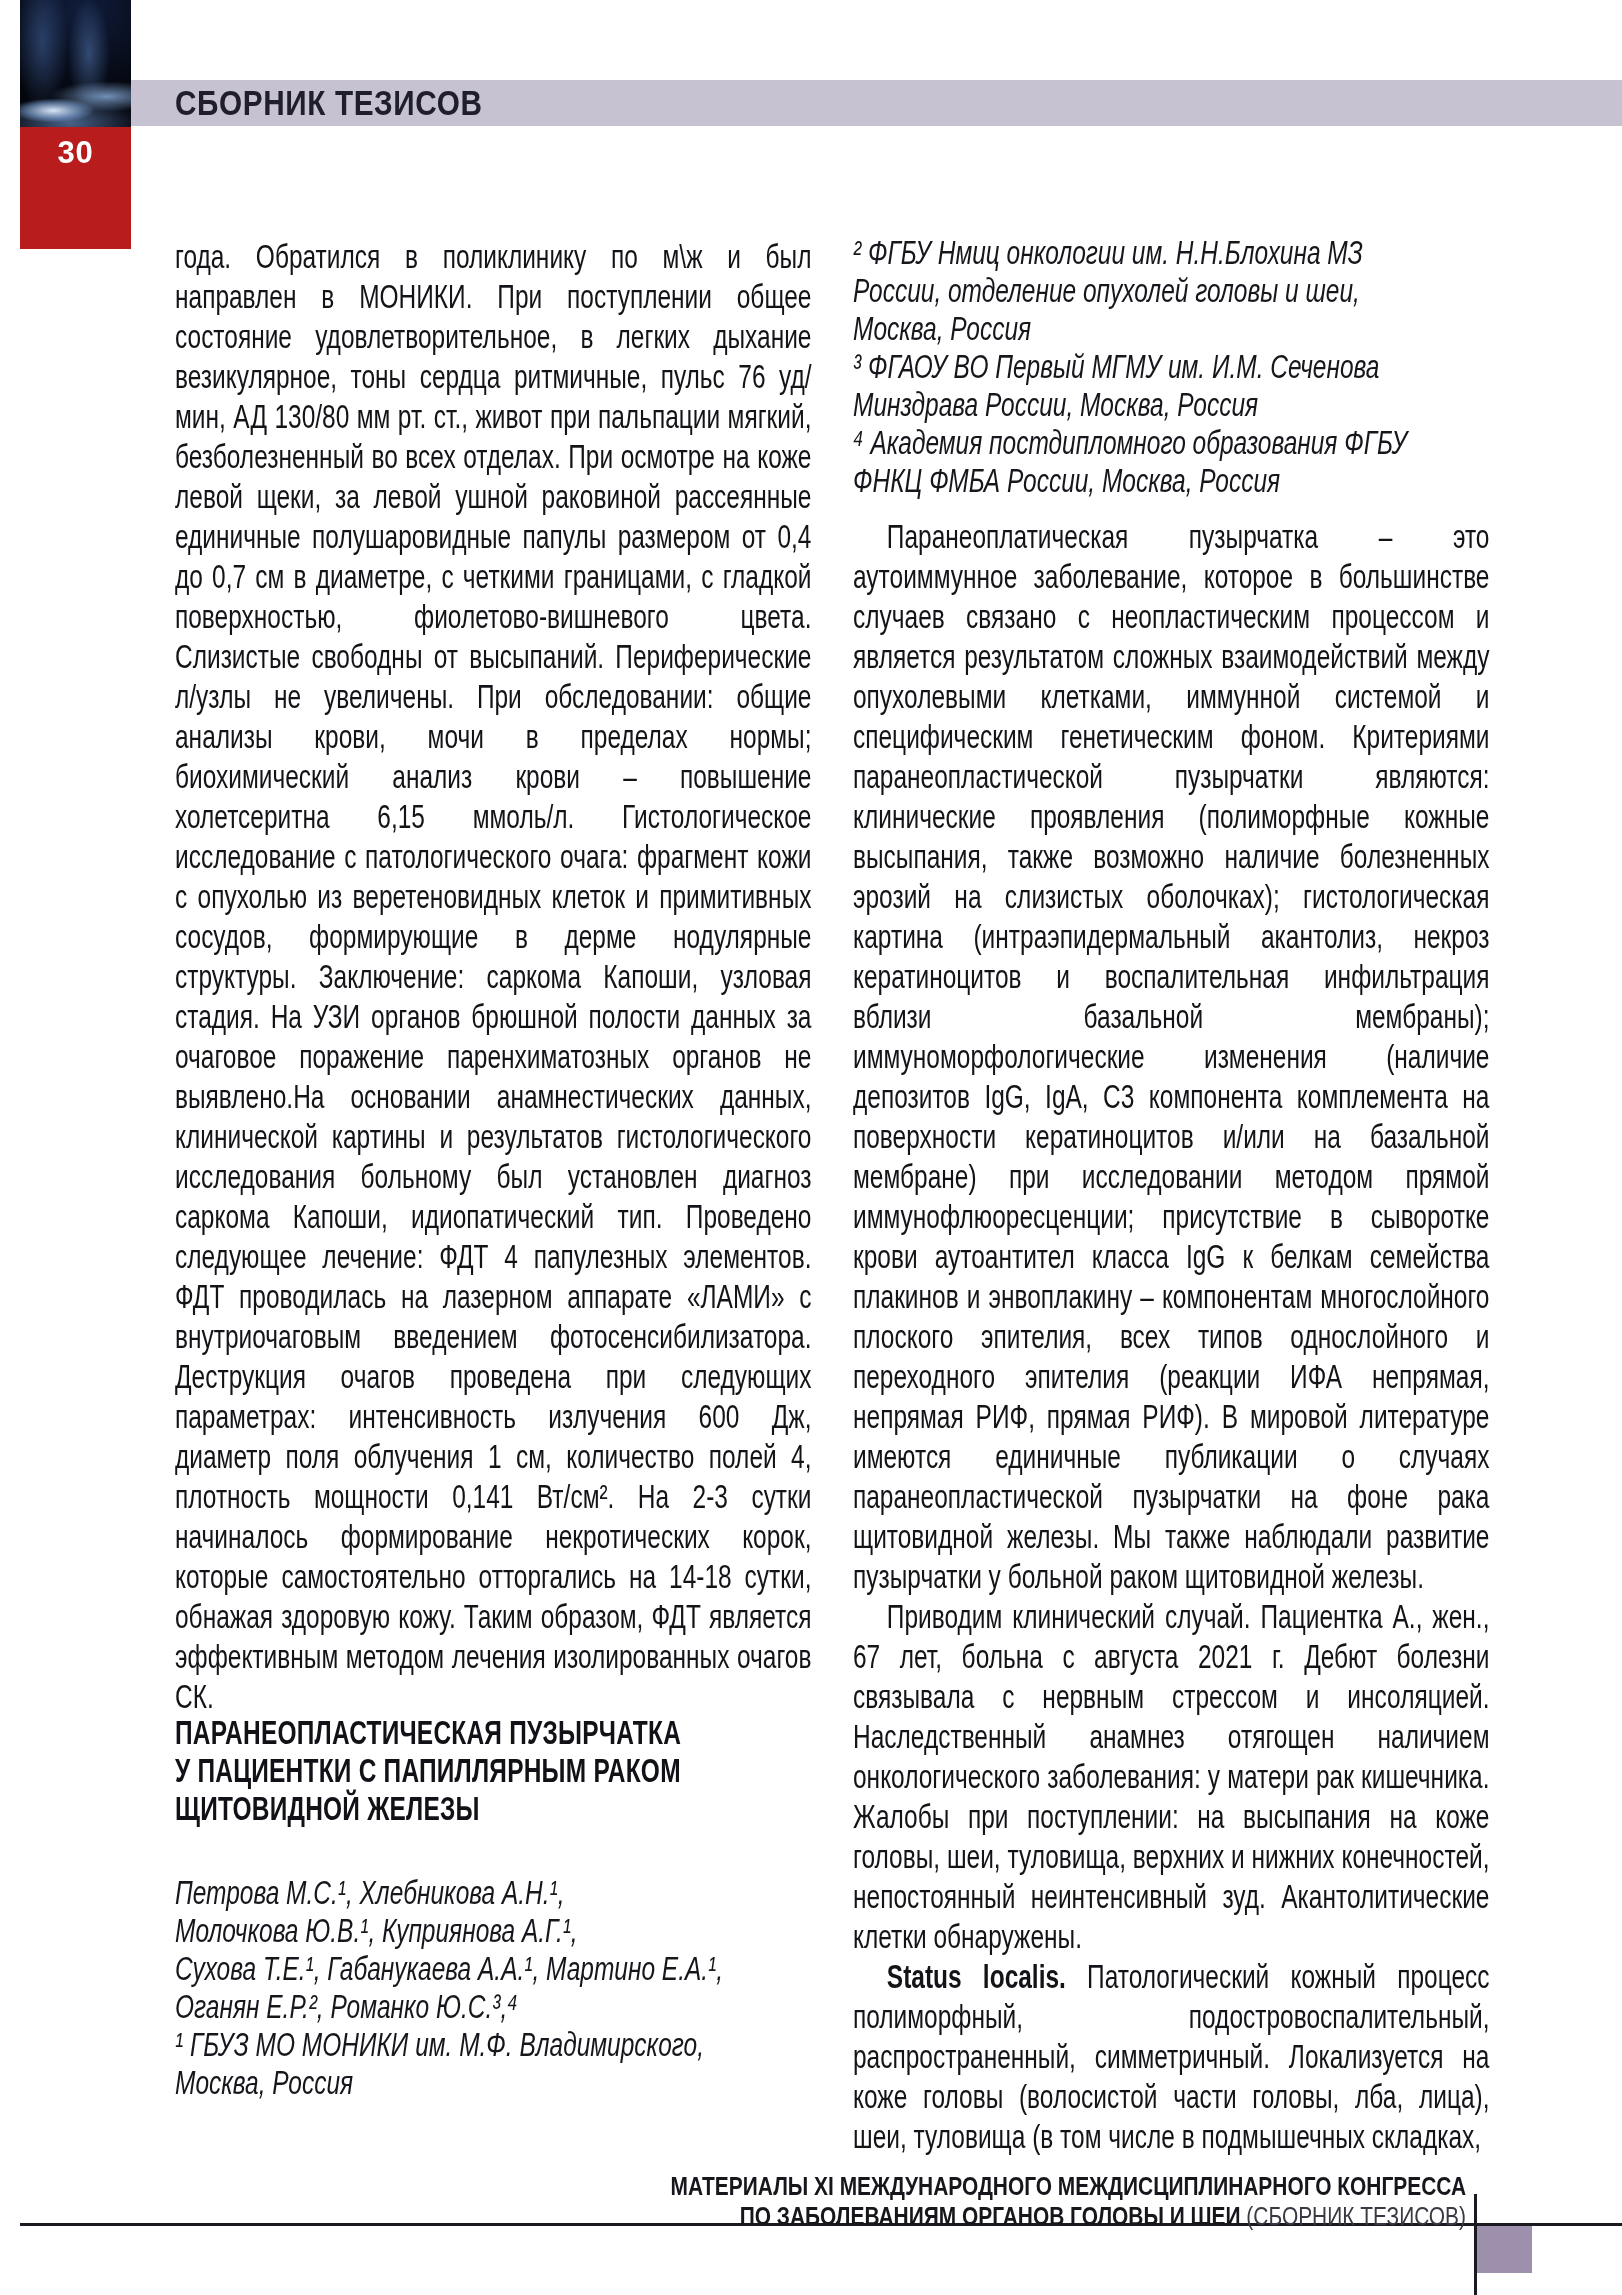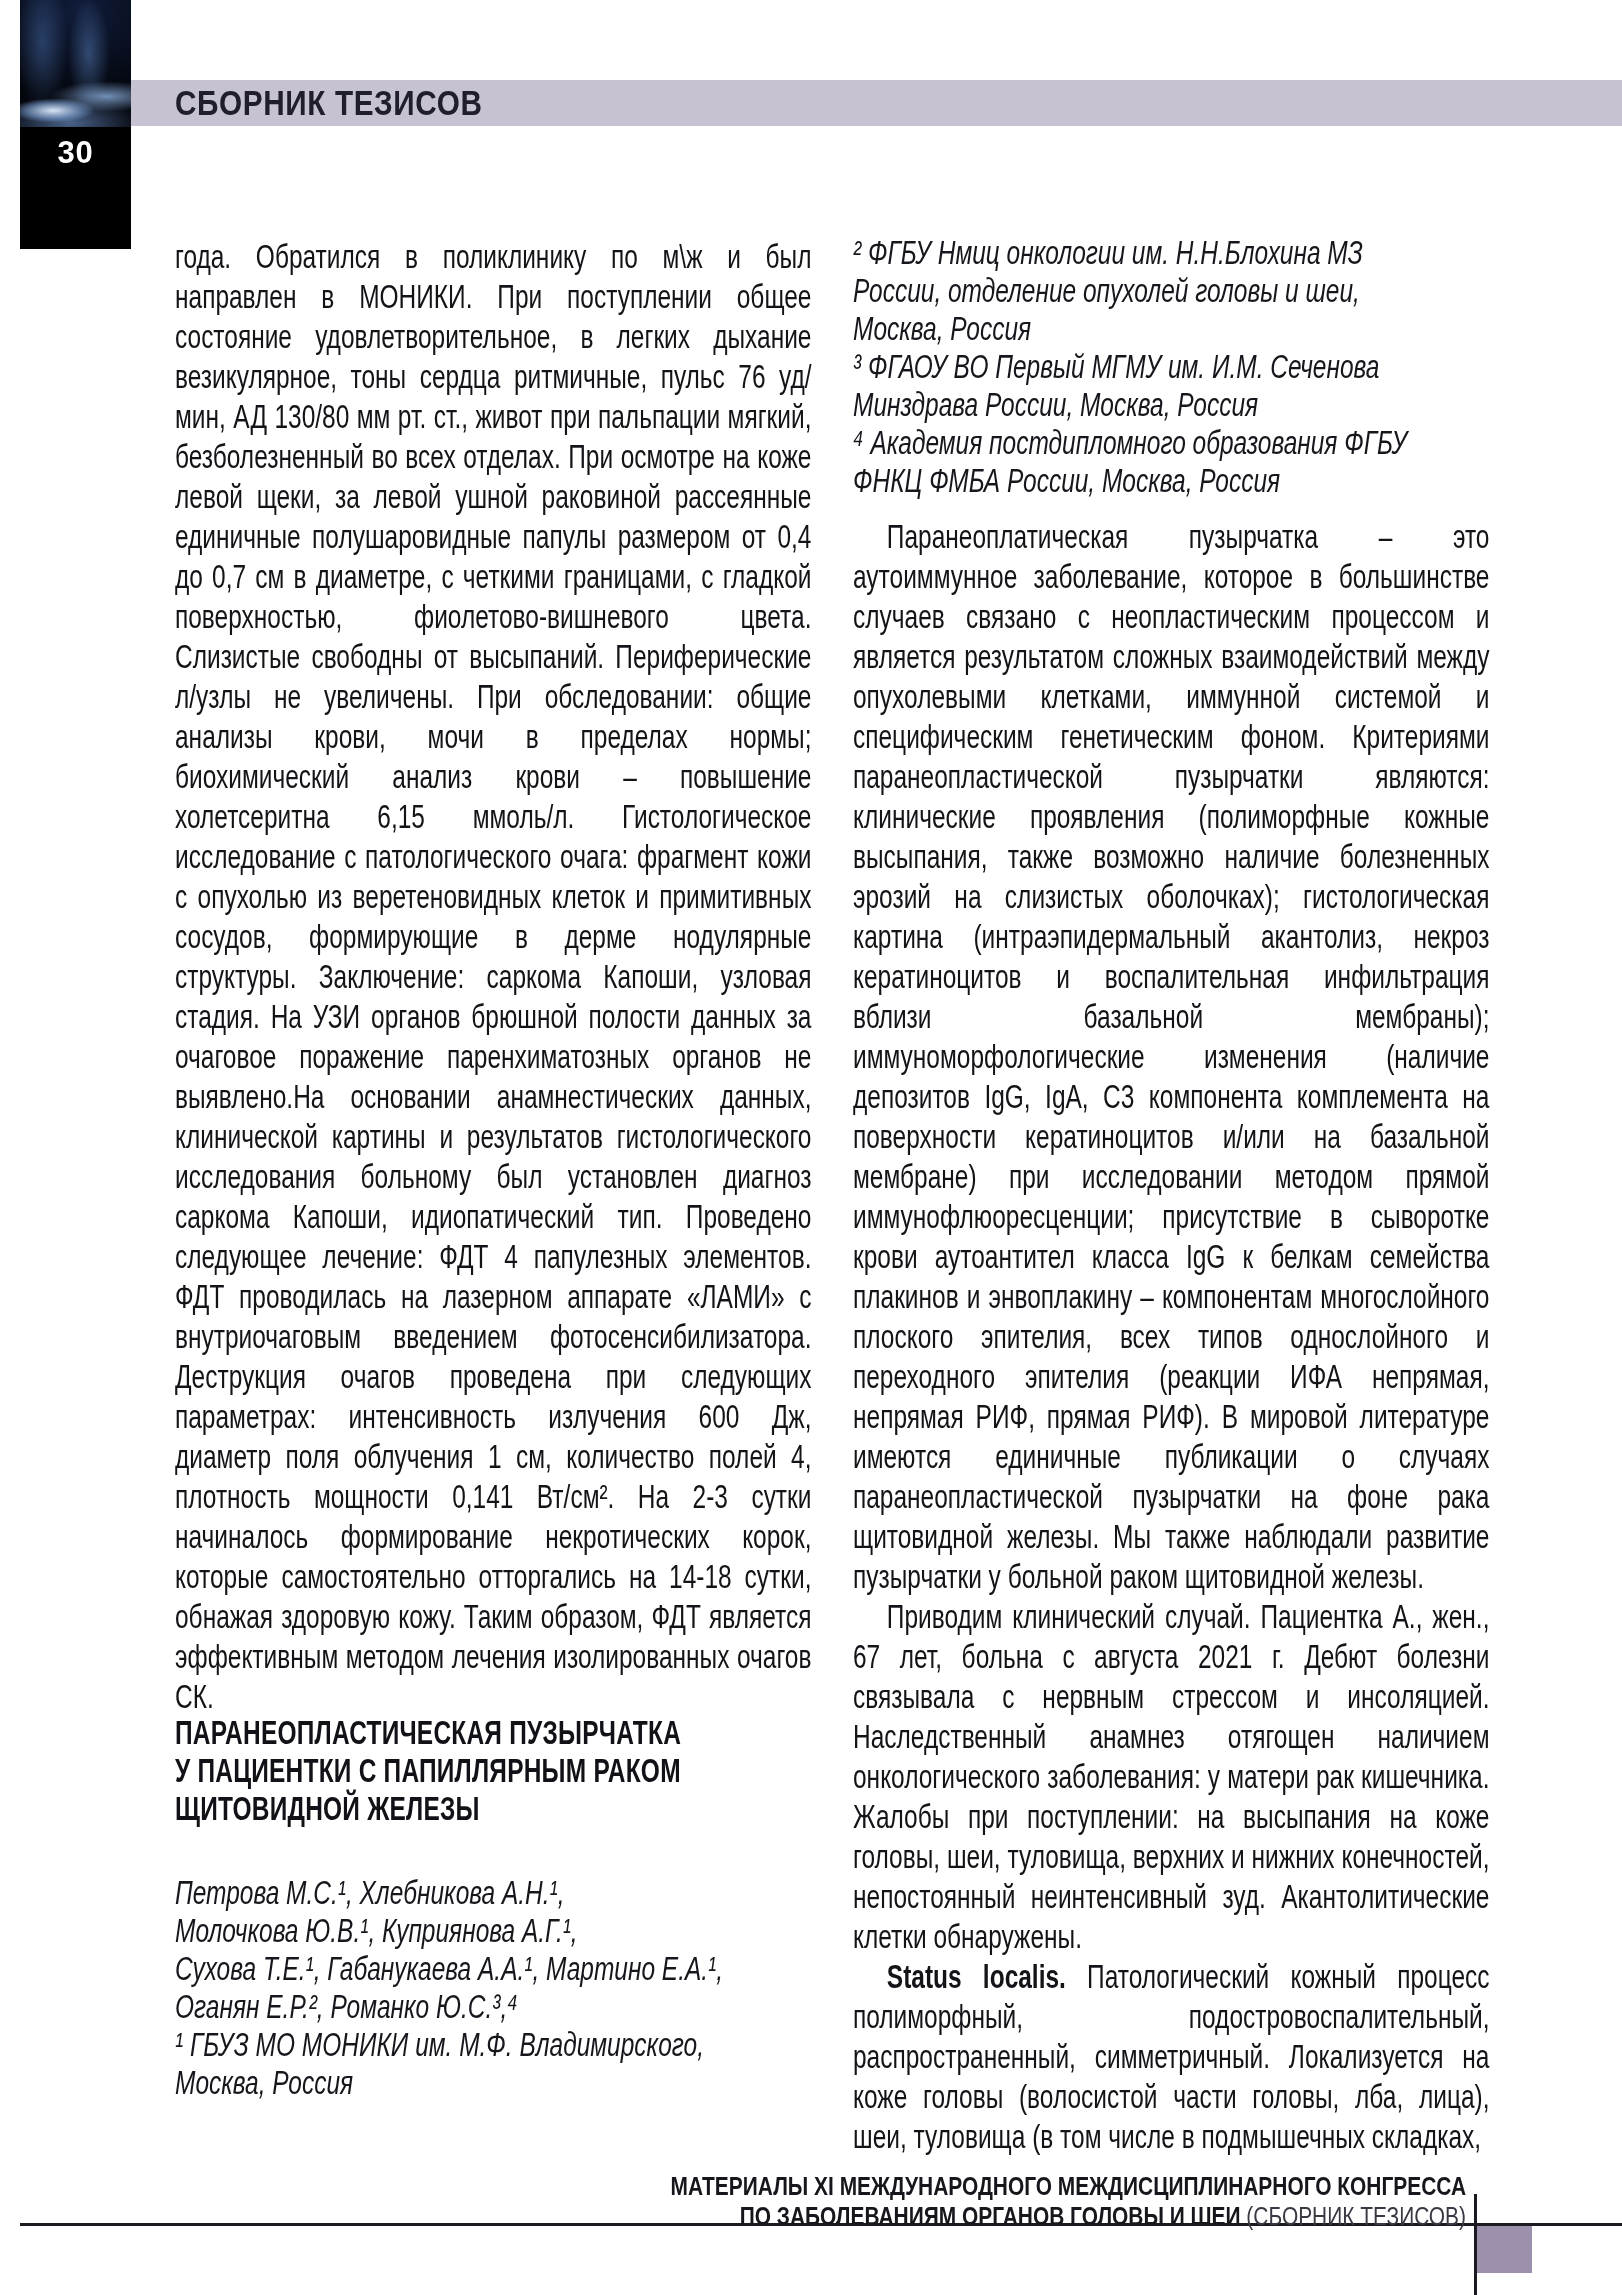--- a/index.html
+++ b/index.html
@@ -63,21 +63,21 @@
   .accent-square{position:absolute;left:1457px;top:2226px;width:55px;height:47px;background:#9c90ac;}
 </style>
 </head>
 <body>
 
 <div id="page">
 
   <div class="band" style="background-color: rgb(198, 194, 210);"></div>
   <div class="band-title">СБОРНИК ТЕЗИСОВ</div>
   <div class="photo"></div>
-  <div class="page-box" style="background-color: #000000;">
+  <div class="page-box" style="background-color: #b91c1c;">
     <div class="page-number">30</div>
   </div>
 
   <div class="left-para cond body-text">
     <p>года. Обратился в поликлинику по м\ж и был направлен в МОНИКИ. При поступлении общее состояние удовлетворительное, в легких дыхание везикулярное, тоны сердца ритмичные, пульс 76 уд/мин, АД 130/80 мм рт. ст., живот при пальпации мягкий, безболезненный во всех отделах. При осмотре на коже левой щеки, за левой ушной раковиной рассеянные единичные полушаровидные папулы размером от 0,4 до 0,7 см в диаметре, с четкими границами, с гладкой поверхностью, фиолетово-вишневого цвета. Слизистые свободны от высыпаний. Периферические л/узлы не увеличены. При обследовании: общие анализы крови, мочи в пределах нормы; биохимический анализ крови – повышение холетсеритна 6,15 ммоль/л. Гистологическое исследование с патологического очага: фрагмент кожи с опухолью из веретеновидных клеток и примитивных сосудов, формирующие в дерме нодулярные структуры. Заключение: саркома Капоши, узловая стадия. На УЗИ органов брюшной полости данных за очаговое поражение паренхиматозных органов не выявлено.На основании анамнестических данных, клинической картины и результатов гистологического исследования больному был установлен диагноз саркома Капоши, идиопатический тип. Проведено следующее лечение: ФДТ 4 папулезных элементов. ФДТ проводилась на лазерном аппарате «ЛАМИ» с внутриочаговым введением фотосенсибилизатора. Деструкция очагов проведена при следующих параметрах: интенсивность излучения 600 Дж, диаметр поля облучения 1 см, количество полей 4, плотность мощности 0,141 Вт/см². На 2-3 сутки начиналось формирование некротических корок, которые самостоятельно отторгались на 14-18 сутки, обнажая здоровую кожу. Таким образом, ФДТ является эффективным методом лечения изолированных очагов СК.</p>
   </div>
 
   <div class="left-title cond">ПАРАНЕОПЛАСТИЧЕСКАЯ ПУЗЫРЧАТКА
 У ПАЦИЕНТКИ С ПАПИЛЛЯРНЫМ РАКОМ
 ЩИТОВИДНОЙ ЖЕЛЕЗЫ</div>

